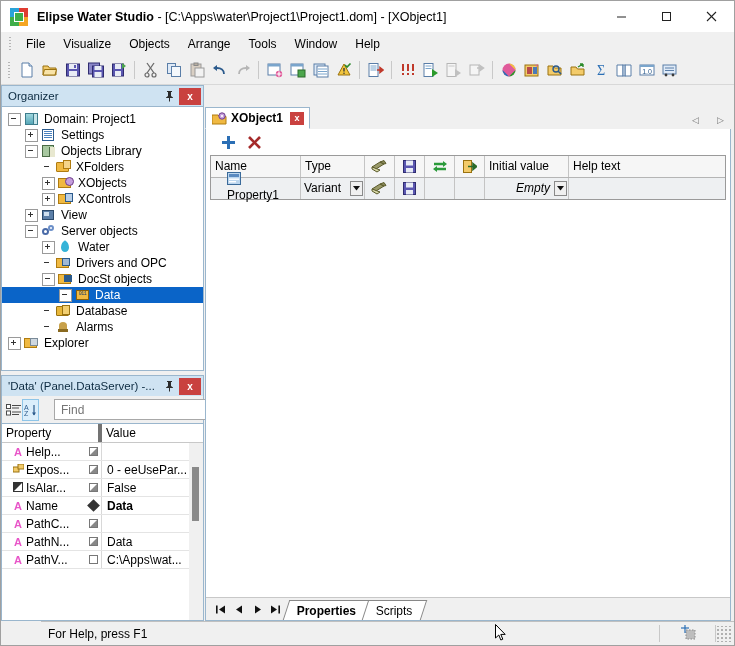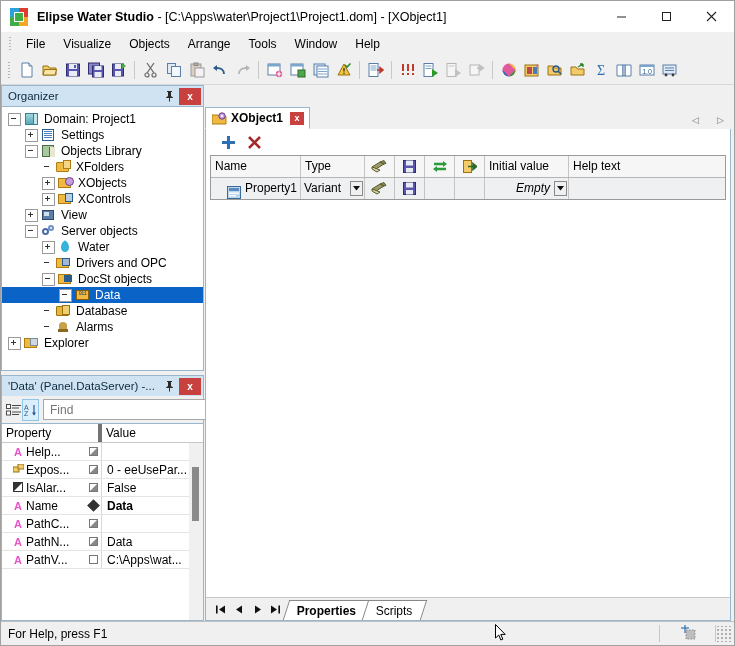--- a/index.html
+++ b/index.html
@@ -116,21 +116,21 @@
   .ic-expl{position:absolute;left:0;top:2px;width:13px;height:10px;background:#f0b942;border:1px solid #b07c10;box-sizing:border-box;}
   .ic-expl::after{content:"";position:absolute;left:5px;top:-1px;width:8px;height:8px;background:#cfd8e0;border:1px solid #7a8a98;box-sizing:border-box;}
 
   
   .props{height:246px;flex:0 0 auto;display:flex;flex-direction:column;margin-top:4px;}
   .props-tools{height:27px;background:#f0f0f0;border:1px solid #9ab6cd;border-top:none;border-bottom:none;
                display:flex;align-items:center;padding:0 4px;box-sizing:border-box;flex:0 0 auto;}
   .pt-btn{width:24px;height:22px;display:flex;align-items:center;justify-content:center;}
   .pt-btn.on{border:1px solid #8ec5e8;background:#dbeefb;box-sizing:border-box;}
   .find-box{flex:1;height:21px;border:1px solid #a8a8a8;background:#fff;display:flex;align-items:center;
-            margin-left:4px;margin-right:2px;box-sizing:border-box;}
+            margin-left:15px;margin-right:2px;box-sizing:border-box;}
   .find-box input{flex:1;border:none;outline:none;font-size:12px;color:#888;padding-left:6px;background:transparent;
                   font-family:"Liberation Sans",sans-serif;}
   .find-ico{width:20px;display:flex;align-items:center;justify-content:center;}
   .grid-wrap{flex:1;background:#fff;border:1px solid #9ab6cd;box-sizing:border-box;display:flex;flex-direction:column;min-height:0;overflow:hidden;}
   .pg-head{display:flex;height:18px;border-bottom:1px solid #c8c8c8;flex:0 0 auto;background:#fff;}
   .pg-head div{font-size:12px;padding-left:4px;line-height:18px;}
   .pg-c1{width:100px;border-right:4px solid #737373;box-sizing:border-box;}
   .pg-c2{flex:1;}
   .pg-rows{flex:1;overflow:hidden;position:relative;}
   .pg-row{display:flex;height:17px;border-bottom:1px solid #e4e4e4;align-items:center;}
@@ -170,40 +170,40 @@
   .th > div:last-child{border-right:none;}
   .tr{height:21px;display:flex;background:#eef0f2;}
   .tr > div{border-right:1px solid #c4c4c4;box-sizing:border-box;font-size:12px;line-height:21px;
             display:flex;align-items:center;padding-left:3px;}
   .tr > div:last-child{border-right:none;}
   .c-name{width:90px;}
   .c-type{width:64px;}
   .c-ico{width:30px;justify-content:center;padding-left:0 !important;}
   .c-init{width:84px;}
   .c-help{flex:1;}
-  .cell-prop{display:flex;align-items:flex-end;padding-left:13px;}
+  .cell-prop{display:flex;align-items:flex-start;padding-left:13px;flex-direction:column;}
   .combo{display:flex;align-items:center;width:100%;height:17px;}
   .combo .txt{flex:1;font-size:12px;}
   .combo .btn{width:13px;height:15px;background:#f0f0f0;border:1px solid #8a8a8a;
               display:flex;align-items:center;justify-content:center;box-sizing:border-box;margin-right:1px;}
 
   .docfill{flex:1;}
   .docfoot{height:22px;display:flex;align-items:center;border-top:1px solid #c8c8c8;background:#f0f0f0;flex:0 0 auto;}
   .navbtns{display:flex;align-items:center;padding:0 4px 0 6px;}
   .navbtns span{width:18px;height:18px;display:flex;align-items:center;justify-content:center;font-size:8px;color:#111;}
   .btabs{display:flex;align-items:flex-end;height:22px;}
   .btab{height:19px;padding:0 10px;font-size:12px;display:flex;align-items:center;position:relative;
         background:#fff;border-top:1px solid #888;border-left:1px solid #888;border-right:1px solid #888;}
   .btab.sel{font-weight:bold;background:#fff;}
   .btab.skew-l{transform:skewX(-18deg);margin-left:-2px;}
   .btab span{display:block;}
 
   
   .statusbar{height:23px;background:#f0f0f0;border-top:1px solid #c0c0c0;display:flex;align-items:center;
-             flex:0 0 auto;font-size:12px;}
+             flex:0 0 auto;font-size:12px;margin-left:40px;}
   .sb-text{padding-left:7px;flex:1;}
   .sb-sep{width:1px;height:17px;background:#c8c8c8;}
   .sb-cell{width:55px;display:flex;align-items:center;justify-content:center;}
   .sb-grip{width:16px;height:16px;margin-right:2px;
     background-image:radial-gradient(#b0b0b0 40%,transparent 41%);
     background-size:4px 4px;background-position:4px 6px;}
   .cursor-arrow{position:absolute;left:494px;top:623px;width:12px;height:18px;pointer-events:none;}
 </style>
 </head>
 <body>

